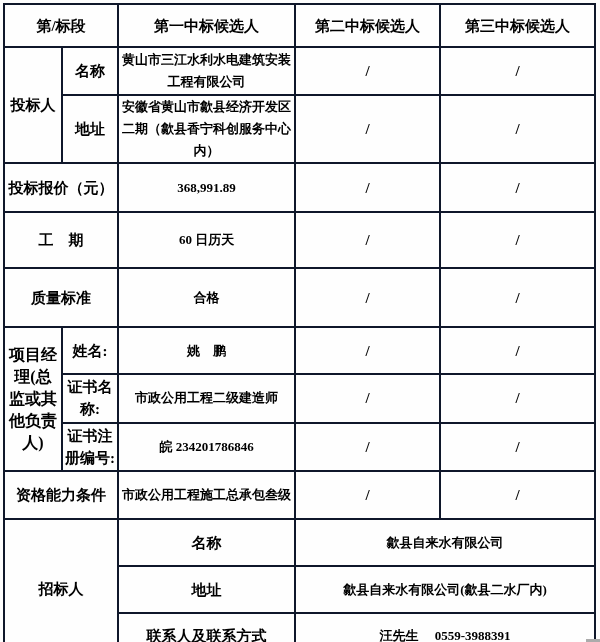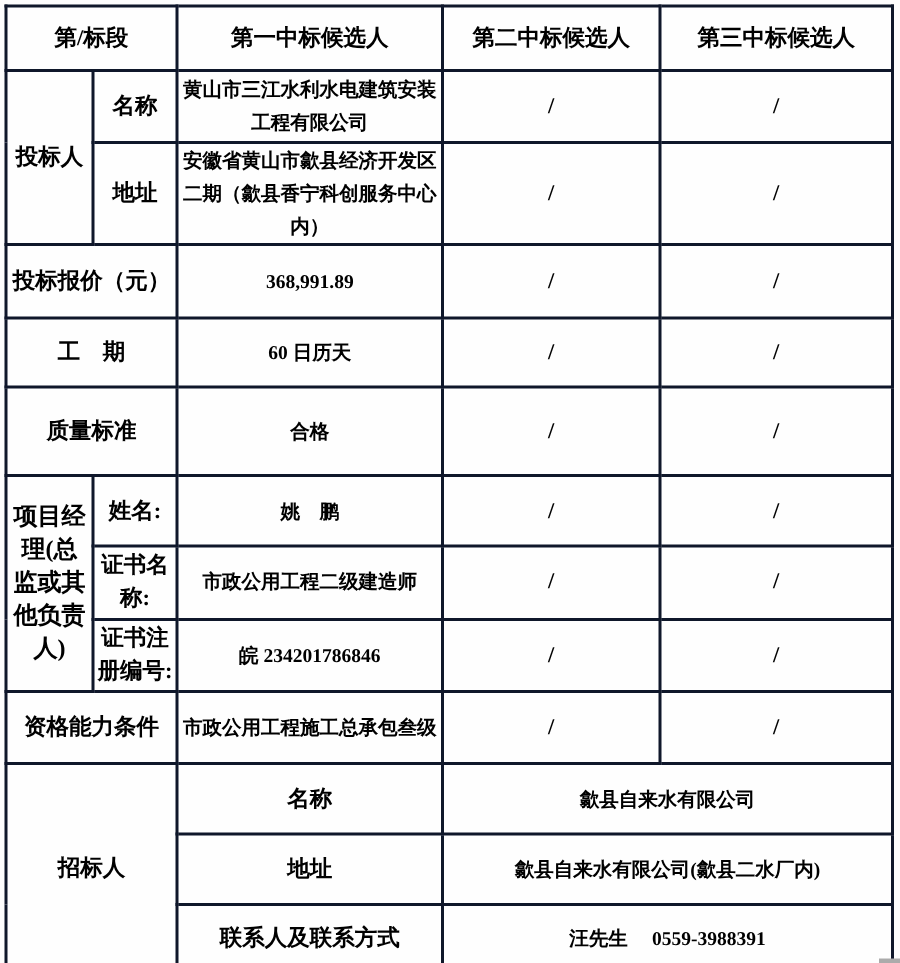--- a/index.html
+++ b/index.html
@@ -87,21 +87,21 @@
     <td class="slash">/</td>
   </tr>
 
   <tr style="height:49px">
     <td colspan="2">投标报价（元）</td>
     <td class="val">368,991.89</td>
     <td class="slash">/</td>
     <td class="slash">/</td>
   </tr>
 
-  <tr style="height:46px">
+  <tr style="height:56px">
     <td colspan="2">工　期</td>
     <td class="val">60 日历天</td>
     <td class="slash">/</td>
     <td class="slash">/</td>
   </tr>
 
   <tr style="height:59px">
     <td colspan="2">质量标准</td>
     <td class="val">合格</td>
     <td class="slash">/</td>

